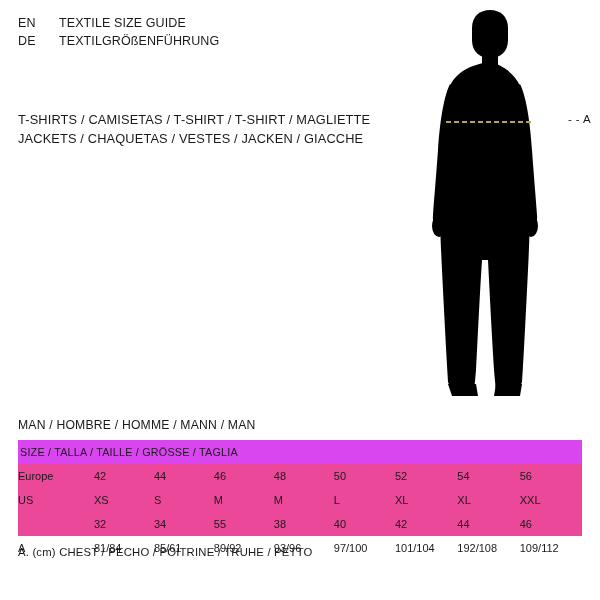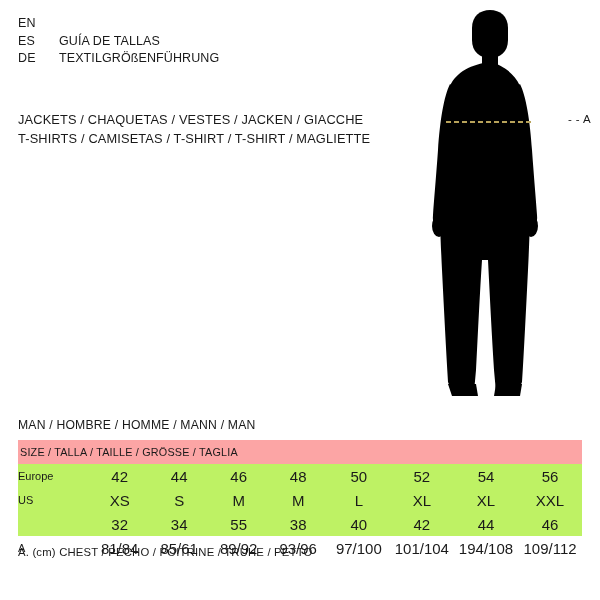--- a/index.html
+++ b/index.html
@@ -94,73 +94,70 @@
     border-collapse: collapse;
     width: 564px;
     font-size: 11px;
   }
   table.size-table td {
     padding: 3px 0 3px 0;
     vertical-align: middle;
     height: 18px;
   }
   tr.head-row {
-    background: #fca5a5;
+    background: #d946ef;
   }
   tr.head-row td {
     font-size: 10.8px;
     letter-spacing: 0.2px;
     padding-left: 2px;
   }
   tr.shade td {
-    background: #bef264;
+    background: #ec4899;
   }
   tr.plain td {
     background: #ffffff;
   }
   td.c-label {
     width: 86px;
     padding-left: 2px;
     font-size: 11px;
   }
   td.c-val {
     width: 68px;
-    text-align: center;
-    font-size: 15px;
+    text-align: left;
+    font-size: 11px;
   }
   .footnote {
     position: absolute;
     left: 18px;
     top: 546px;
     font-size: 11.3px;
     letter-spacing: 0.2px;
   }
 </style>
 </head>
 <body>
 
 <div class="page">
 
   <div class="lang-block">
     <div class="lang-row">
       <div class="lang-code">EN</div>
-    </div>
-    <div class="lang-row">
-      <div class="lang-code">ES</div>
-      <div class="lang-text">GUÍA DE TALLAS</div>
+      <div class="lang-text">TEXTILE SIZE GUIDE</div>
     </div>
     <div class="lang-row">
       <div class="lang-code">DE</div>
       <div class="lang-text">TEXTILGRÖßENFÜHRUNG</div>
     </div>
   </div>
 
   <div class="cat-block">
+    <div class="cat-line">T-SHIRTS / CAMISETAS / T-SHIRT / T-SHIRT / MAGLIETTE</div>
     <div class="cat-line">JACKETS / CHAQUETAS / VESTES / JACKEN / GIACCHE</div>
-    <div class="cat-line">T-SHIRTS / CAMISETAS / T-SHIRT / T-SHIRT / MAGLIETTE</div>
   </div>
 
   <div class="figure-wrap">
     <svg class="figure-svg" width="200" height="400" viewBox="0 0 200 400" xmlns="http://www.w3.org/2000/svg">
 
       <path d="M72 18 C72 6 80 0 90 0 C100 0 108 6 108 18 L108 30 C108 42 100 48 90 48 C80 48 72 42 72 30 Z" fill="#000000"></path>
 
       <path d="M82 45 h16 v12 h-16 z" fill="#000000"></path>
 
       <path d="M90 52
@@ -237,21 +234,21 @@
           <td class="c-val">46</td>
         </tr>
         <tr class="plain">
           <td class="c-label">A</td>
           <td class="c-val">81/84</td>
           <td class="c-val">85/61</td>
           <td class="c-val">89/92</td>
           <td class="c-val">93/96</td>
           <td class="c-val">97/100</td>
           <td class="c-val">101/104</td>
-          <td class="c-val">194/108</td>
+          <td class="c-val">192/108</td>
           <td class="c-val">109/112</td>
         </tr>
       </tbody>
     </table>
   </div>
 
   <div class="footnote">A. (cm) CHEST / PECHO / POITRINE / TRUHE / PETTO</div>
 
 </div>
 

